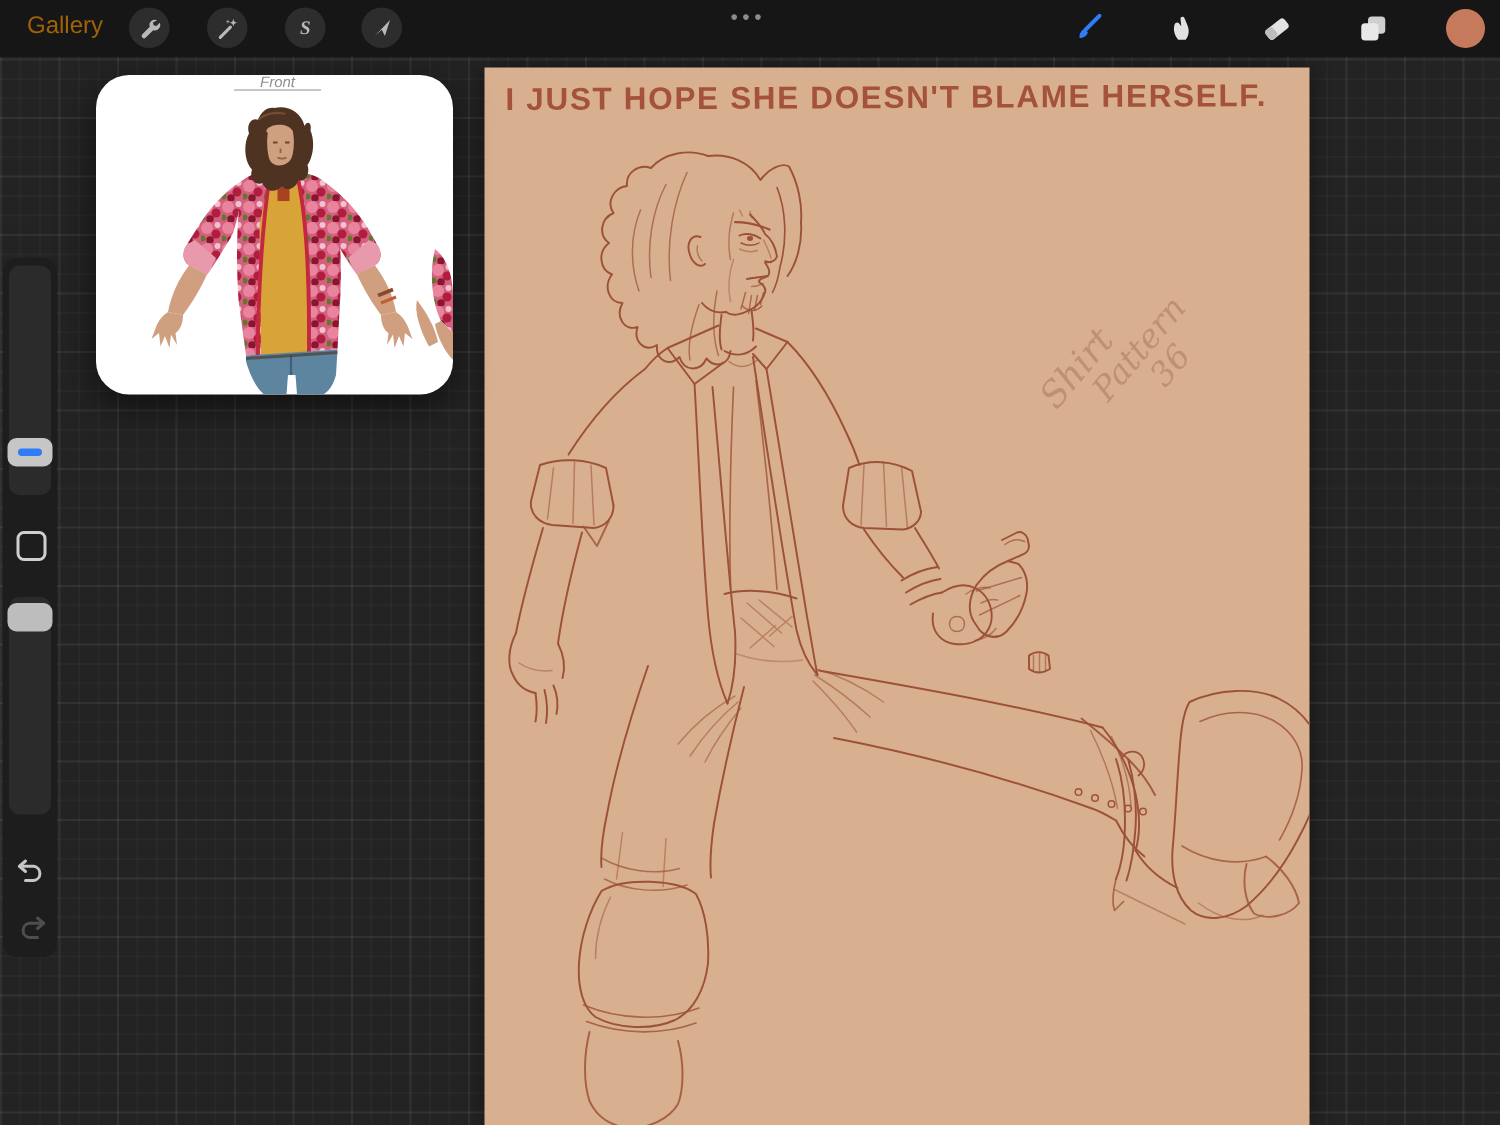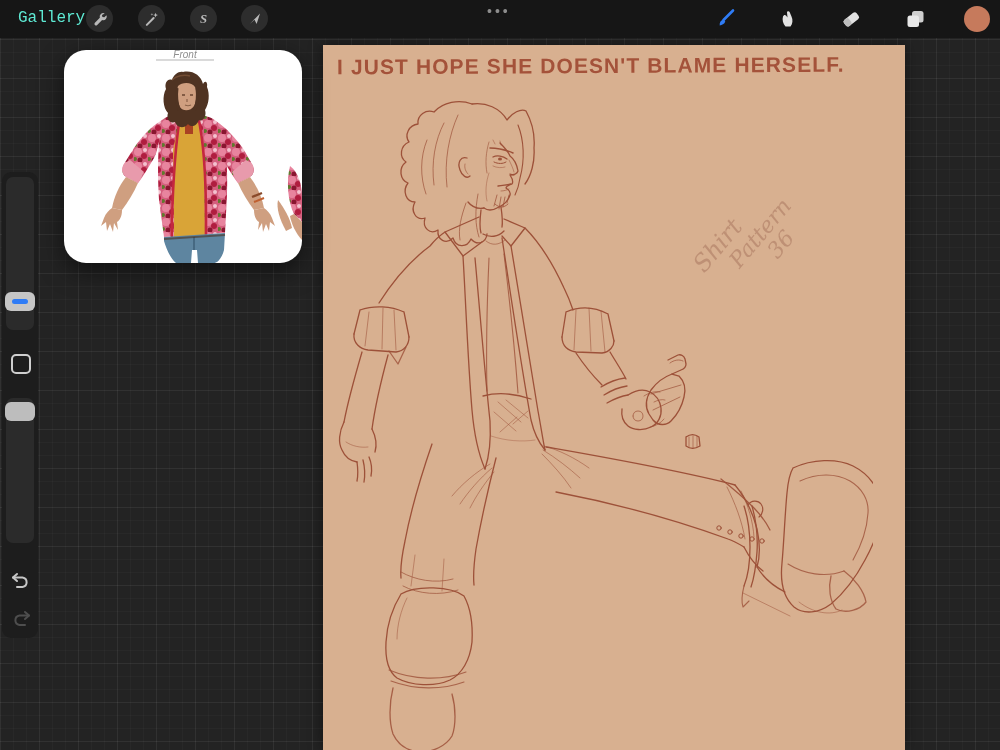--- a/index.html
+++ b/index.html
@@ -7,21 +7,21 @@
        font-family:"Liberation Sans",sans-serif;
        background-color:#232323;
        background-image:
          linear-gradient(rgba(255,255,255,.045) 1px, transparent 1px),
          linear-gradient(90deg, rgba(255,255,255,.045) 1px, transparent 1px),
          linear-gradient(rgba(255,255,255,.025) 1px, transparent 1px),
          linear-gradient(90deg, rgba(255,255,255,.025) 1px, transparent 1px);
        background-size:39px 39px,39px 39px,13px 13px,13px 13px;}
   
   .toolbar{position:absolute;left:0;top:0;width:1000px;height:38px;background:#161616;z-index:30;}
-  .gallery{position:absolute;left:18px;top:9px;color:#5eead4;font-size:16px;font-family:Liberation Mono, monospace;}
+  .gallery{position:absolute;left:18px;top:9px;color:#a16207;font-size:16px;}
   .tb-btn{position:absolute;top:5px;width:27px;height:27px;border-radius:50%;background:#2d2d2d;
           display:flex;align-items:center;justify-content:center;}
   .tb-icon{position:absolute;top:7px;width:24px;height:24px;display:flex;align-items:center;justify-content:center;}
   .dots{position:absolute;left:487px;top:3px;color:#8d8d8d;font-size:14px;letter-spacing:3px;}
   .swatch{position:absolute;left:964px;top:6px;width:26px;height:26px;border-radius:50%;background:var(--color-swatch,#c67a5c);}
   
   .sidebar{position:absolute;left:2px;top:172px;width:36px;height:466px;background:#1d1d1d;border-radius:9px;z-index:20;}
   .track{position:absolute;left:4px;width:28px;background:#2b2b2b;border-radius:7px;}
   .t1{top:5px;height:153px;}
   .t2{top:226px;height:145px;}
@@ -30,21 +30,21 @@
   .h2{top:230px;background:#bdbdbd;}
   .h1 .bluebar{position:absolute;left:7px;top:7px;width:16px;height:5px;border-radius:3px;background:var(--accent-blue,#2f7cf6);}
   .modify{position:absolute;left:9px;top:182px;width:16px;height:16px;border:2px solid #cfcfcf;border-radius:5px;background:transparent;}
   .undo{position:absolute;left:6px;top:396px;width:24px;height:24px;}
   .redo{position:absolute;left:8px;top:434px;width:24px;height:24px;}
   
   .refwin{position:absolute;left:64px;top:50px;width:238px;height:213px;background:#ffffff;border-radius:22px;
           overflow:hidden;z-index:10;box-shadow:0 8px 24px rgba(0,0,0,.55);}
   
   .canvas{position:absolute;left:323px;top:45px;width:550px;height:705px;background:var(--canvas-tan,#d8b090);
-          z-index:5;box-shadow:0 0 14px rgba(0,0,0,.45);overflow:hidden;padding-left:32px;}
+          z-index:5;box-shadow:0 0 14px rgba(0,0,0,.45);overflow:hidden;}
   .title-text{position:absolute;left:14px;top:9px;white-space:nowrap;color:var(--title-ink,#a04b33);
               font-size:21px;letter-spacing:1.1px;font-weight:bold;transform:rotate(-.3deg);opacity:.92;}
   .note{position:absolute;left:366px;top:216px;transform:rotate(-50deg);transform-origin:left top;
         color:rgba(170,118,94,.55);font-family:"DejaVu Serif",serif;font-style:italic;line-height:1.05;}
   .note .w1{font-size:24px;}
   .note .w2{font-size:22px;margin-left:26px;}
   .note .w3{font-size:22px;margin-left:58px;}
   .sketch{position:absolute;left:0;top:0;}
   .sk{stroke:var(--sketch-line,#9d5139);fill:none;stroke-width:1.3;stroke-linecap:round;stroke-linejoin:round;}
 </style>

